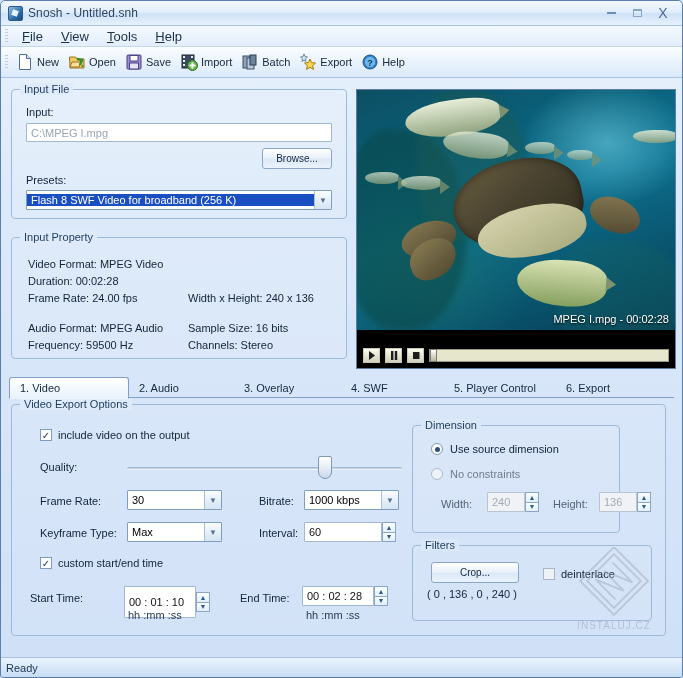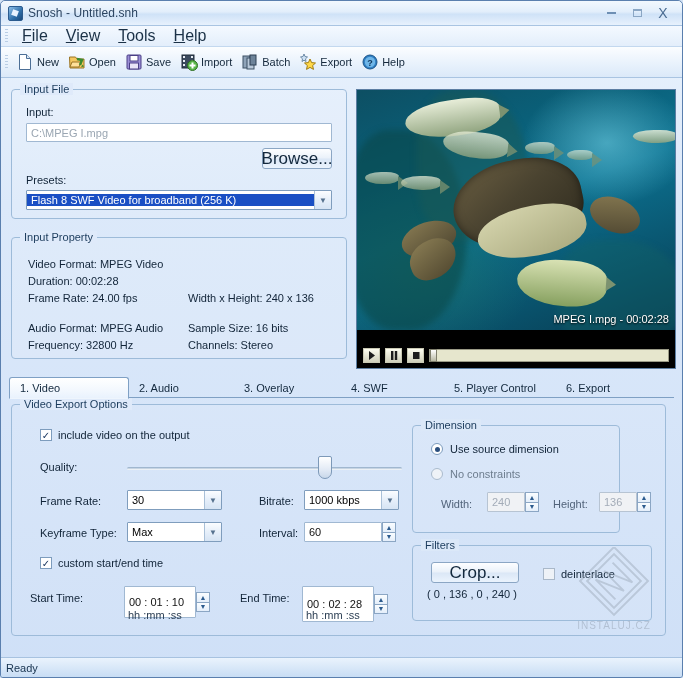--- a/index.html
+++ b/index.html
@@ -42,21 +42,21 @@
   .wbtn.close{ font-size:14px; color:#4a6c92; font-family:"Liberation Sans",sans-serif;}
 
   
   .menubar{
     height:21px; display:flex; align-items:center;
     background:linear-gradient(180deg,#f4f9ff,#e3eefb);
     border-bottom:1px solid #c3d8ef; padding-left:4px;
   }
   .grip{ width:3px;height:14px; margin-right:5px;
     background:repeating-linear-gradient(180deg,#b9cde4 0 1px,transparent 1px 3px);}
-  .menu-item{ padding:2px 9px; font-size:16px; color:#1b3147; }
+  .menu-item{ padding:2px 9px; font-size:13px; color:#1b3147; }
   .menu-item u{ text-decoration:underline; }
 
   
   .toolbar{
     height:31px; display:flex; align-items:center; padding-left:4px;
     background:linear-gradient(180deg,#fbfdff,#e7f1fc 60%,#dbe9f9);
     border-bottom:1px solid #a9c4e2;
   }
   .tb-btn{ display:flex; align-items:center; gap:3px; padding:2px 6px 2px 3px; border-radius:3px;}
   .tb-btn span.lbl{ font-size:11px; color:#14283c;}
@@ -76,21 +76,21 @@
 
   .tbox{
     background:#fff; border:1px solid #a0b8d2; height:18px; font-size:11px;
     display:flex;align-items:center; padding:0 4px; color:#111; border-radius:1px;
   }
   .tbox.dim{ color:#9aa6b2; }
   .tbox.ro{ background:#f0f2f5; color:#a3acb8; border-color:#b7c4d3;}
   .btn{
     height:21px; border:1px solid #8ba6c4; border-radius:3px;
     background:linear-gradient(180deg,#fdfeff,#eaf1fa 48%,#dbe7f6 52%,#eaf3fd);
-    font-size:17px; color:#12283d; display:flex;align-items:center;justify-content:center;
+    font-size:10px; color:#12283d; display:flex;align-items:center;justify-content:center;
   }
   .combo{
     height:20px; border:1px solid #7f9dbd; background:#fff; display:flex; align-items:center;
     border-radius:1px; overflow:hidden;
   }
   .combo .val{ flex:1; padding:0 4px; font-size:11px; white-space:nowrap; overflow:hidden;}
   .combo .arrow{
     width:17px; align-self:stretch; display:flex;align-items:center;justify-content:center;
     background:linear-gradient(180deg,#fbfdff,#e6effa 50%,#d6e4f4);
     border-left:1px solid #a9c0d8; color:#4a6party; color:#56728f; font-size:8px;
@@ -316,21 +316,21 @@
     <div class="group" style="left:10px; top:158px; width:336px; height:122px;">
       <div class="legend">Input Property</div>
 
       <div class="lbl" style="position:absolute;left:16px;top:20px;">Video Format: MPEG Video</div>
       <div class="lbl" style="position:absolute;left:16px;top:37px;">Duration: 00:02:28</div>
       <div class="lbl" style="position:absolute;left:16px;top:54px;">Frame Rate: 24.00 fps</div>
       <div class="lbl" style="position:absolute;left:176px;top:54px;">Width x Height: 240 x 136</div>
 
       <div class="lbl" style="position:absolute;left:16px;top:84px;">Audio Format: MPEG Audio</div>
       <div class="lbl" style="position:absolute;left:176px;top:84px;">Sample Size: 16 bits</div>
-      <div class="lbl" style="position:absolute;left:16px;top:101px;">Frequency: 32800 Hz</div>
+      <div class="lbl" style="position:absolute;left:16px;top:101px;">Frequency: 59500 Hz</div>
       <div class="lbl" style="position:absolute;left:176px;top:101px;">Channels: Stereo</div>
     </div>
 
     <div id="preview">
       <div class="video-img">
         <div class="rock" style="left:-10px;top:40px;width:120px;height:200px;"></div>
         <div class="rock" style="left:60px;top:0px;width:110px;height:150px;background:rgba(25,90,85,.5);"></div>
         <div class="rock" style="left:200px;top:150px;width:130px;height:110px;background:rgba(20,100,100,.35);"></div>
 
         <div class="fish" style="left:48px;top:10px;width:96px;height:36px;transform:rotate(-8deg);"></div>
@@ -435,21 +435,21 @@
         <div class="tbox" style="width:72px;height:32px;">00 : 01 : 10</div>
         <div class="spin" style="height:20px;">
           <div>▲</div>
           <div>▼</div>
         </div>
       </div>
       <div class="lbl" style="position:absolute;left:116px;top:204px;color:#2a3d52;">hh :mm :ss</div>
 
       <div class="lbl" style="position:absolute;left:228px;top:187px;">End Time:</div>
       <div class="row" style="position:absolute;left:290px;top:181px;">
-        <div class="tbox" style="width:72px;height:36px;">00 : 02 : 28</div>
+        <div class="tbox" style="width:72px;height:20px;">00 : 02 : 28</div>
         <div class="spin" style="height:20px;">
           <div>▲</div>
           <div>▼</div>
         </div>
       </div>
       <div class="lbl" style="position:absolute;left:294px;top:204px;color:#2a3d52;">hh :mm :ss</div>
 
       <div class="group" style="left:400px; top:20px; width:208px; height:108px; background:rgba(255,255,255,0.05);">
         <div class="legend" style="background:#dbe8f8;">Dimension</div>
 

